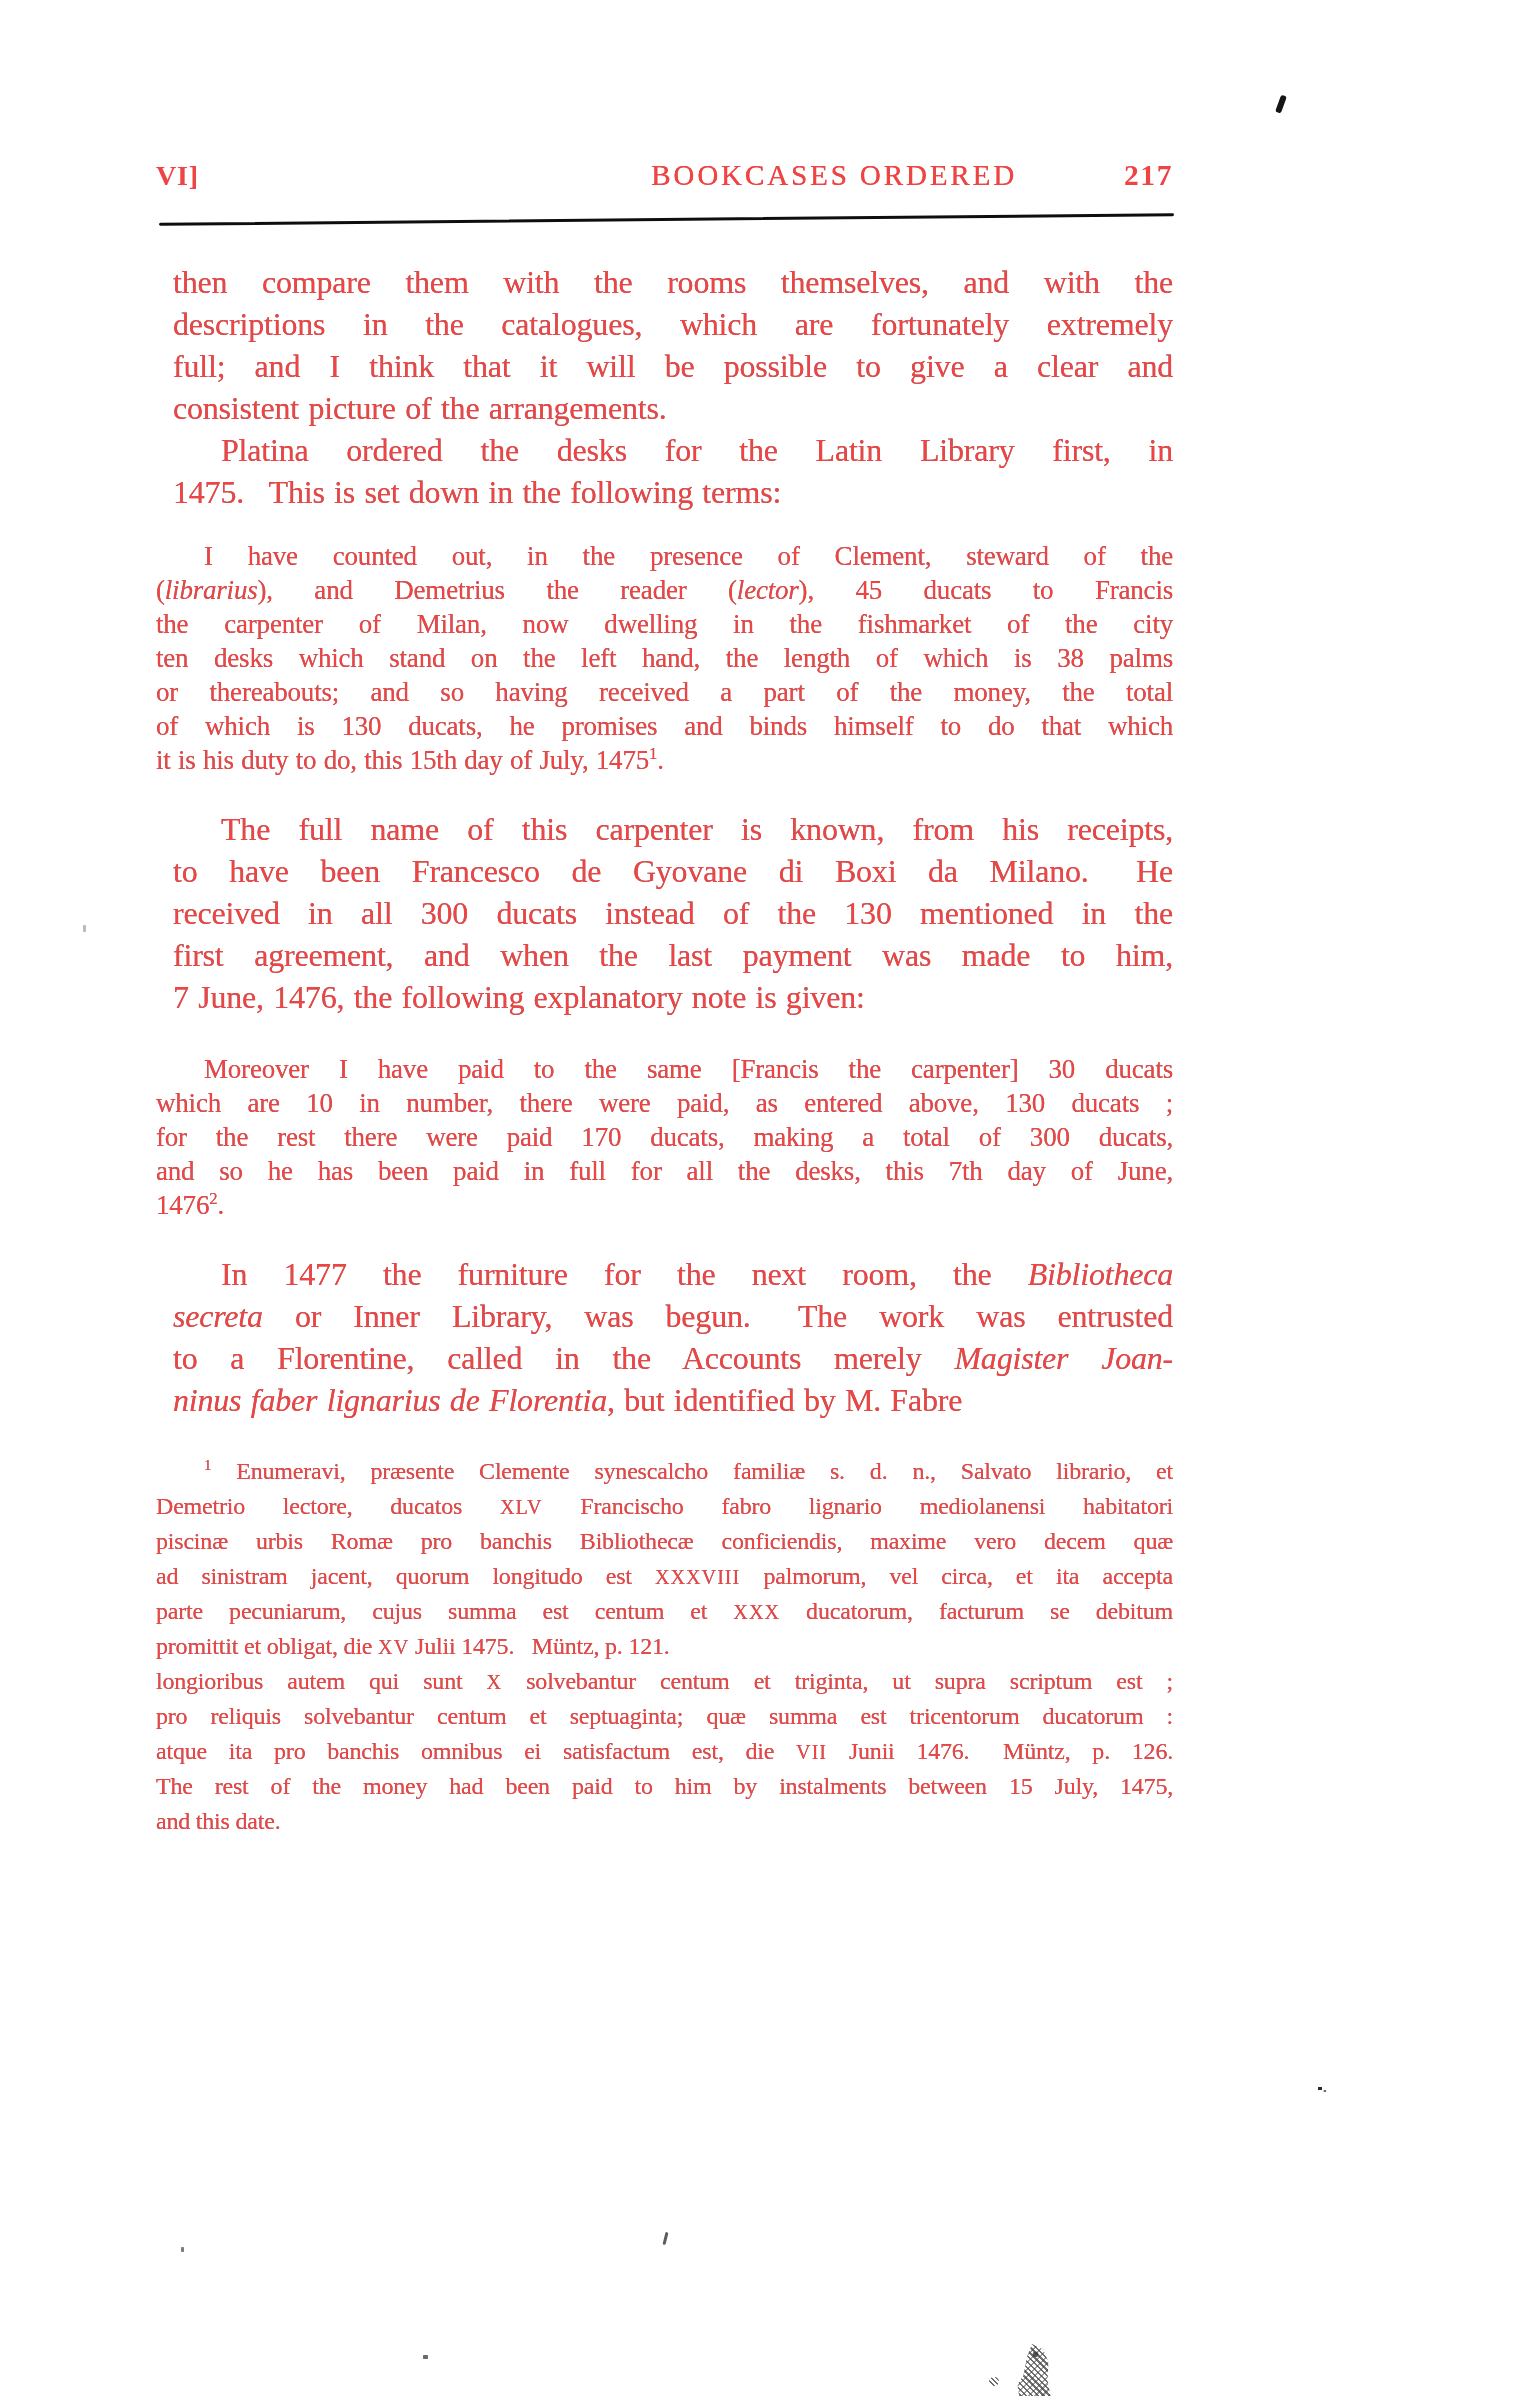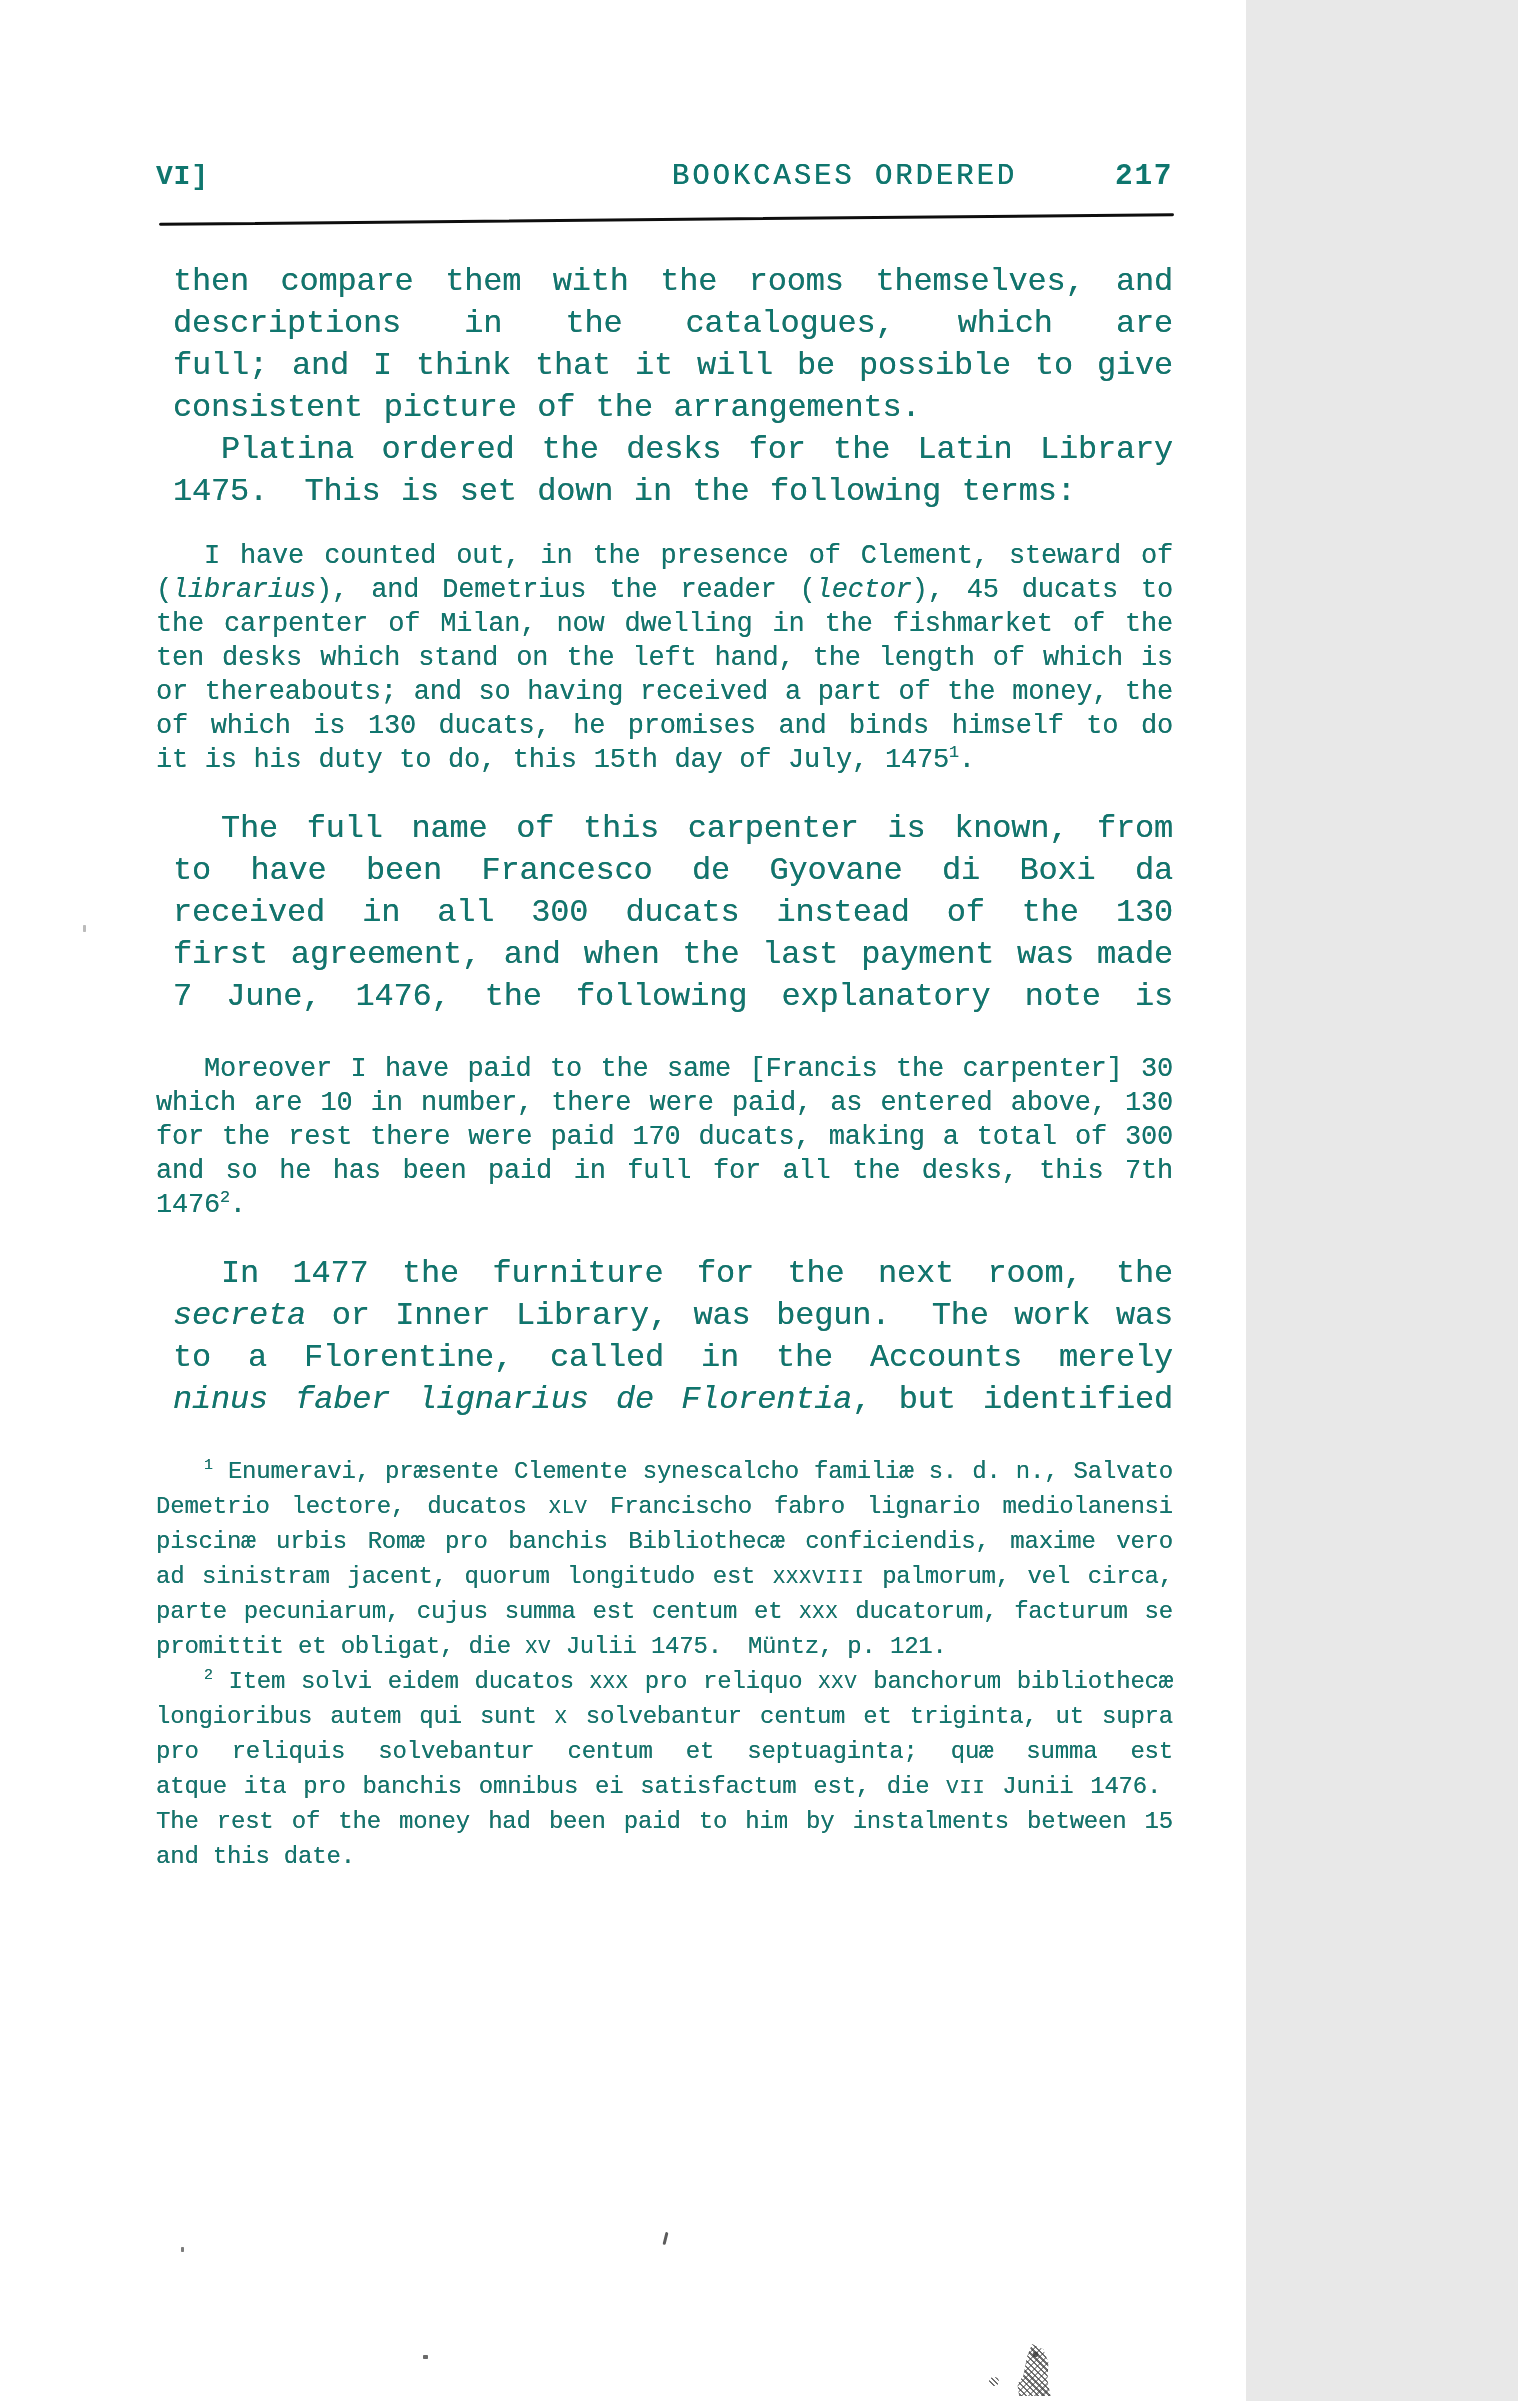--- a/index.html
+++ b/index.html
@@ -1,21 +1,21 @@
 <!DOCTYPE html>
 <html style="font-size:13px"><head>
 <meta charset="utf-8">
 <style>
   html,body{margin:0;padding:0;background:#e8e8e8;}
   .page{
     position:relative;
-    width:1246px;height:2401px;
+    width:1518px;height:2401px;
     background:#ffffff;
-    font-family:Liberation Mono, monospace;
-    color:#0f766e;
+    font-family:Liberation Serif, serif;
+    color:#ef4444;
     overflow:hidden;
   }
   
   .running-head{
     position:absolute;left:156px;top:159px;width:1017px;
     display:flex;align-items:baseline;
   }
   .chapter-marker{
     font-size:28px;font-weight:bold;letter-spacing:0.8px;width:156px;
   }
@@ -138,21 +138,20 @@
       </div>
       <div class="para footnote m-fn1">
         <div class="line indent"><sup>1</sup> Enumeravi, præsente Clemente synescalcho familiæ s. d. n., Salvato librario, et</div>
         <div class="line">Demetrio lectore, ducatos <span class="sc">XLV</span> Francischo fabro lignario mediolanensi habitatori</div>
         <div class="line">piscinæ urbis Romæ pro banchis Bibliothecæ conficiendis, maxime vero decem quæ</div>
         <div class="line">ad sinistram jacent, quorum longitudo est <span class="sc">XXXVIII</span> palmorum, vel circa, et ita accepta</div>
         <div class="line">parte pecuniarum, cujus summa est centum et <span class="sc">XXX</span> ducatorum, facturum se debitum</div>
         <div class="line last">promittit et obligat, die <span class="sc">XV</span> Julii 1475.  Müntz, p. 121.</div>
       </div>
       <div class="para footnote">
-        <div class="line indent"><sup>2</sup> Item solvi eidem ducatos <span class="sc">XXX</span> pro reliquo <span class="sc">XXV</span> banchorum bibliothecæ : pro</div>
         <div class="line">longioribus autem qui sunt <span class="sc">X</span> solvebantur centum et triginta, ut supra scriptum est ;</div>
         <div class="line">pro reliquis solvebantur centum et septuaginta; quæ summa est tricentorum ducatorum :</div>
         <div class="line">atque ita pro banchis omnibus ei satisfactum est, die <span class="sc">VII</span> Junii 1476.  Müntz, p. 126.</div>
         <div class="line">The rest of the money had been paid to him by instalments between 15 July, 1475,</div>
         <div class="line last">and this date.</div>
       </div>
     </div>
 
   <div class="artifact mark-slash"></div>
   <div class="artifact speck-a"></div>

